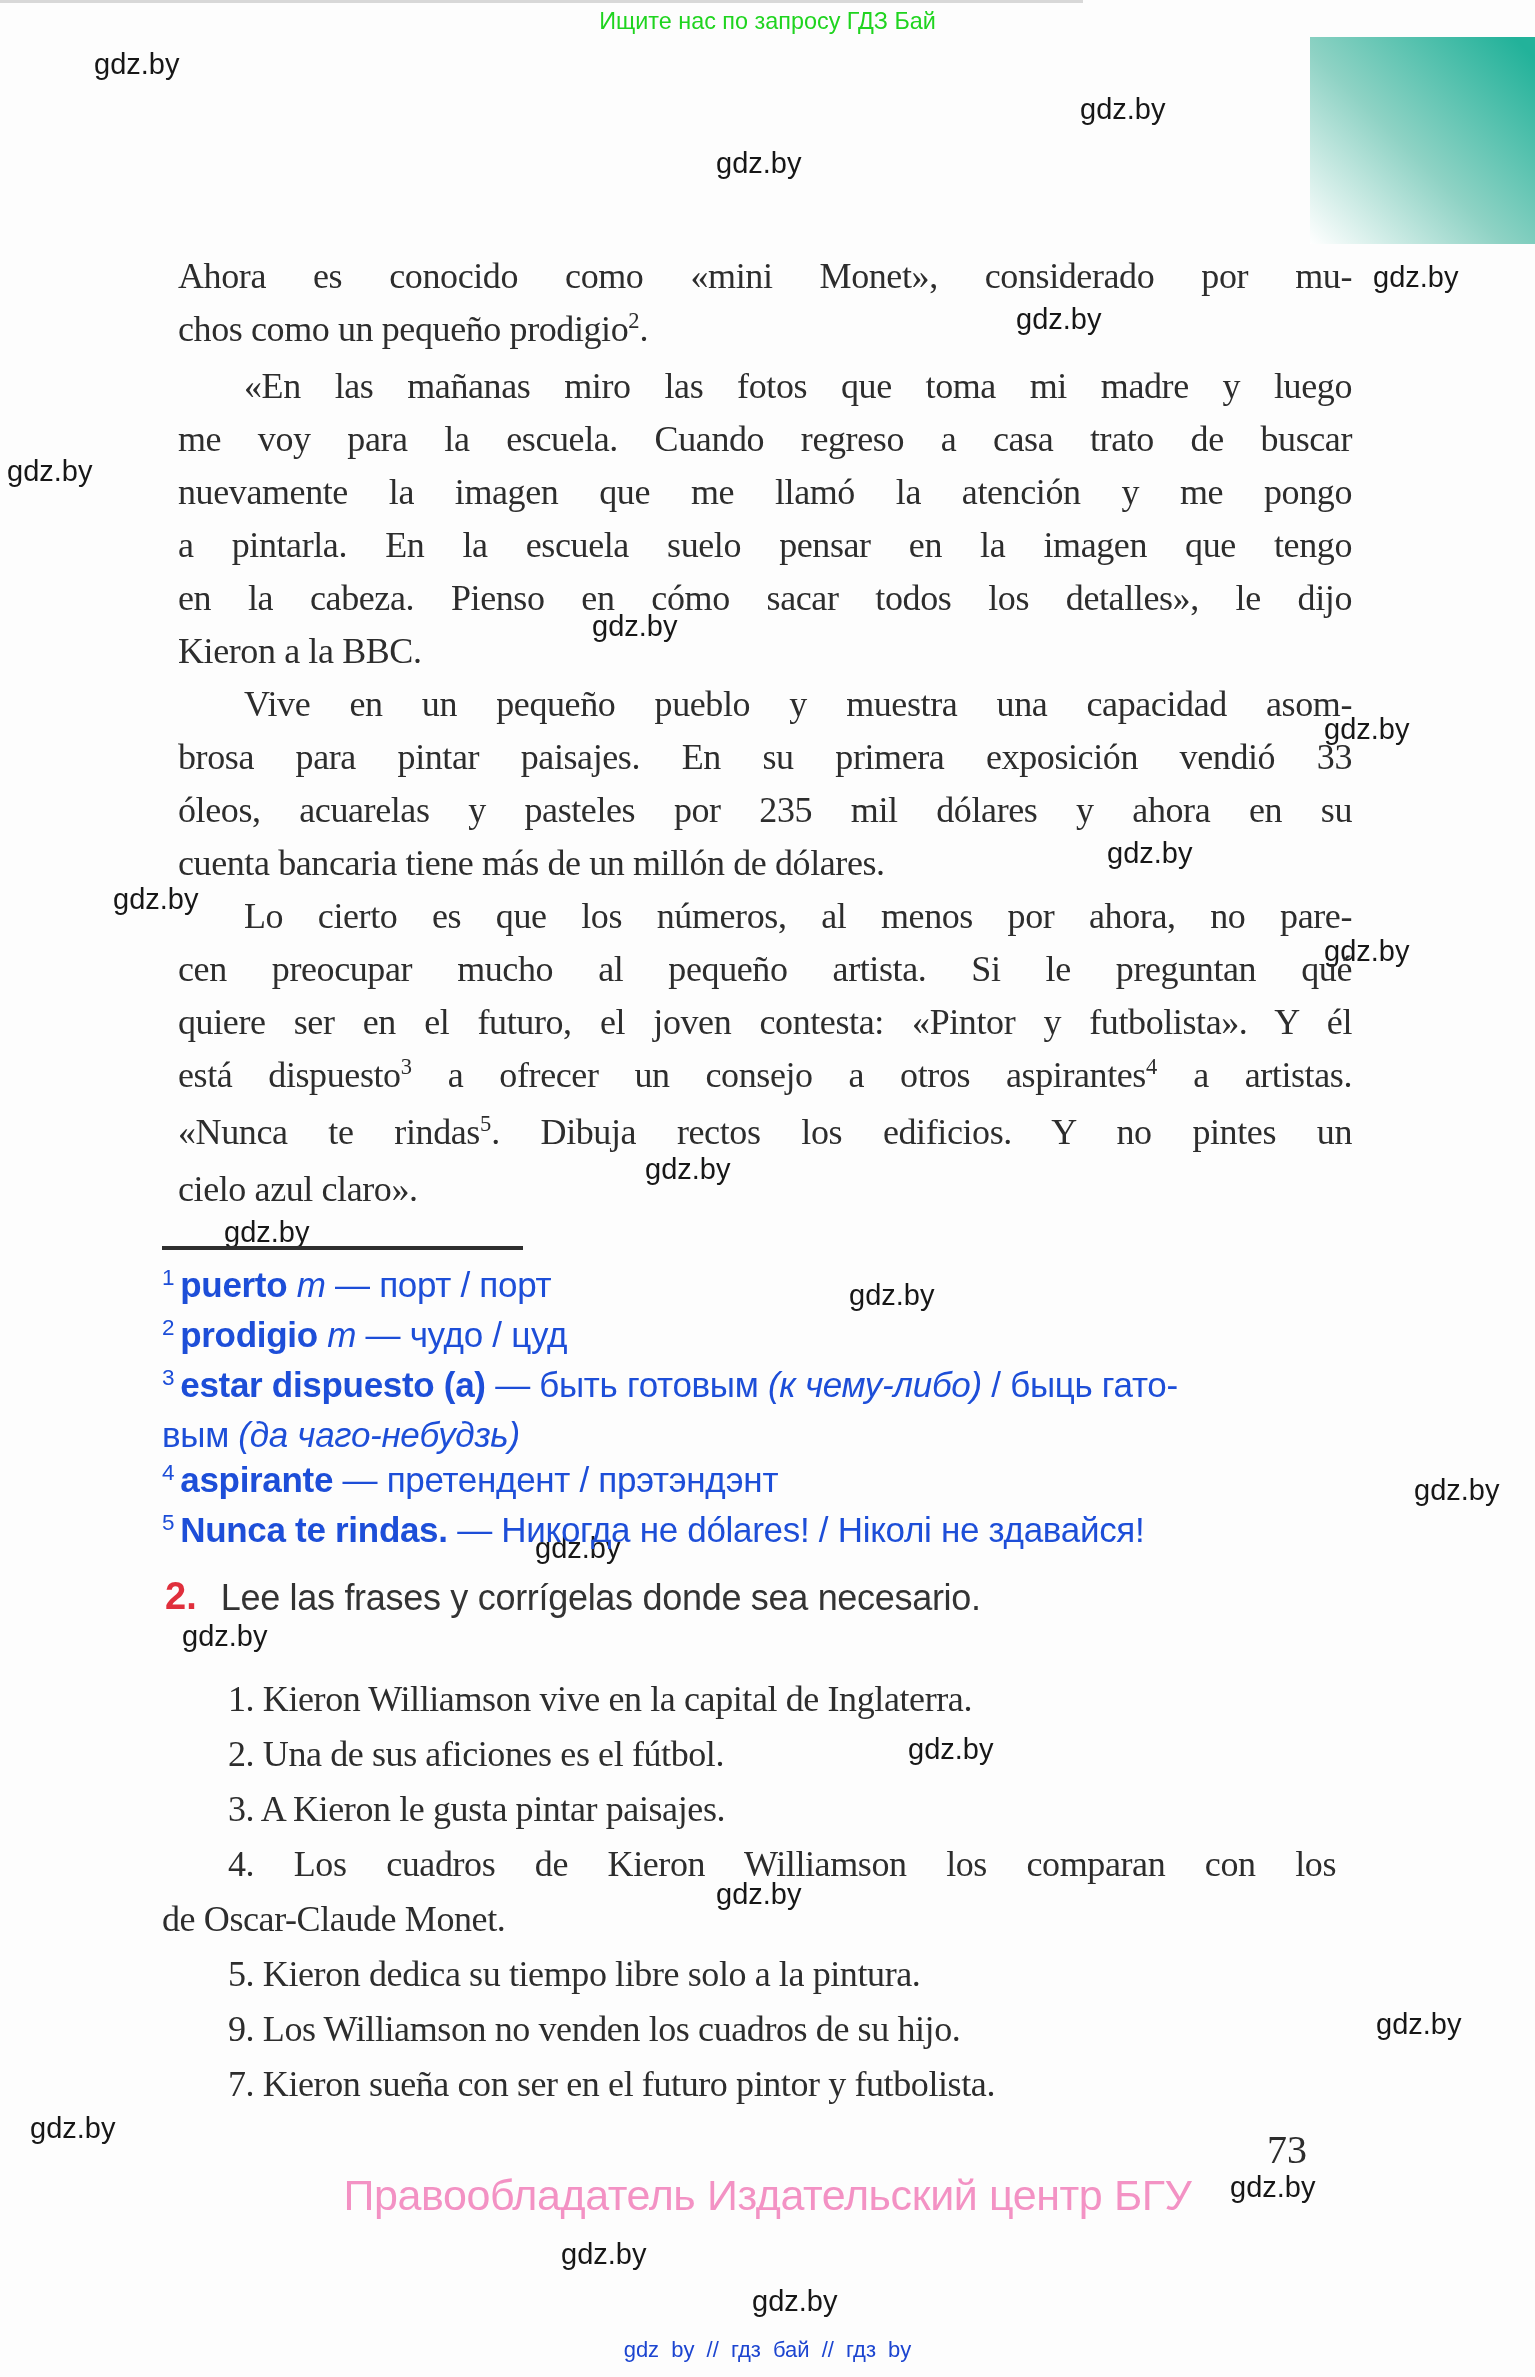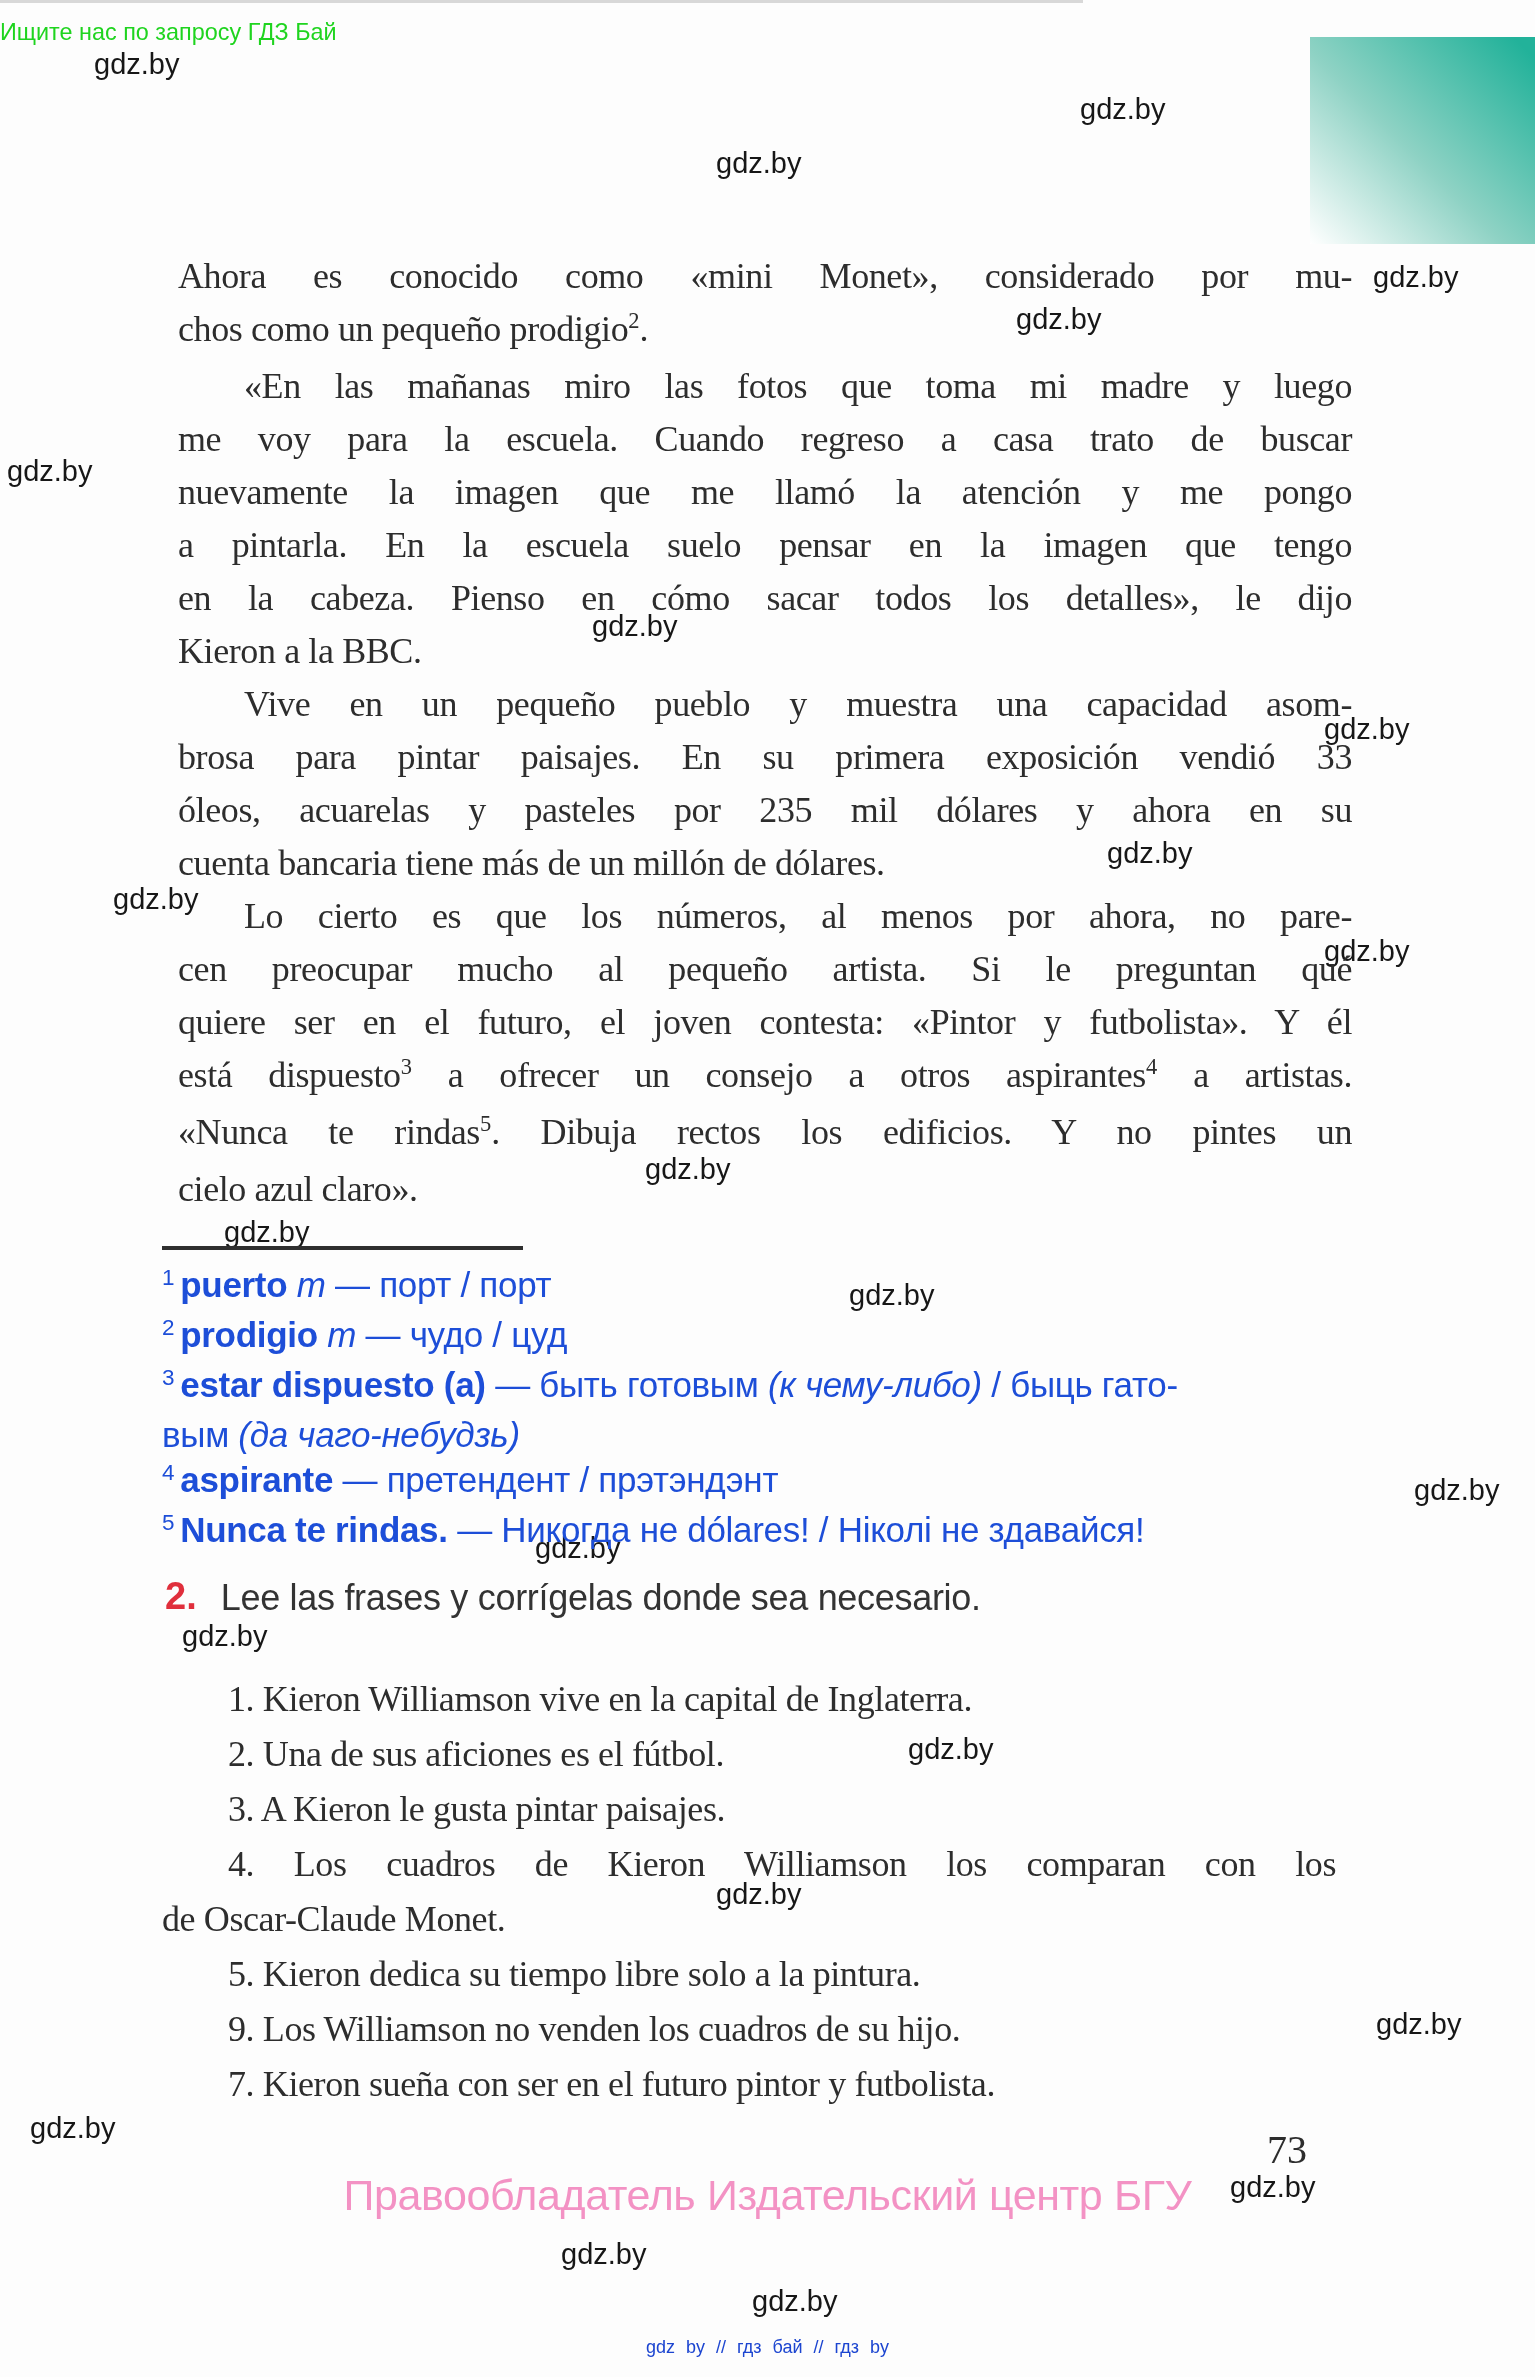--- a/index.html
+++ b/index.html
@@ -3,21 +3,21 @@
 <meta charset="utf-8">
 <style>
   html,body{margin:0;padding:0;background:#888;}
   .page{
     position:relative;width:1535px;height:2377px;margin:0 auto;
     background:#fdfdfd;overflow:hidden;
     font-family:"Liberation Serif",serif;color:#2d2d2d;
   }
   .top-strip{position:absolute;left:0;top:0;width:1083px;height:2.6px;background:#d8d8d8;}
   .banner{
-    position:absolute;left:0;right:0;top:20px;
+    position:absolute;left:0;right:0;top:9px;text-align:center;
     font-family:"Liberation Sans",sans-serif;font-size:23.4px;line-height:1.1;
   }
   .teal-box{position:absolute;}
   .wm{
     position:absolute;font-family:"Liberation Sans",sans-serif;
     font-size:29px;line-height:1;color:#171717;white-space:nowrap;
   }
   
   .serif-block{
     position:absolute;left:162px;width:1174px;
@@ -47,21 +47,21 @@
   .exercise .num{font-size:38px;font-weight:bold;line-height:1;}
   .exercise .txt{font-size:36px;color:#333;margin-left:24px;line-height:1.05;padding-top:1.7px;letter-spacing:-0.3px;}
   
   .page-number{position:absolute;left:1267px;top:2130px;font-size:40px;line-height:1;}
   .publisher{
     position:absolute;left:0;right:0;top:2173px;text-align:center;
     font-family:"Liberation Sans",sans-serif;font-size:43px;line-height:1.05;letter-spacing:-0.4px;
   }
   .footer-links{
     position:absolute;left:0;right:0;top:2338px;text-align:center;
-    font-family:"Liberation Sans",sans-serif;font-size:18px;line-height:1.1;word-spacing:6px;
+    font-family:"Liberation Sans",sans-serif;font-size:22px;line-height:1.1;word-spacing:6px;
   }
 </style>
 </head>
 <body>
 
 <div class="page">
 
   <div class="top-strip"></div>
 
   <div class="banner" style="color: rgb(31, 212, 31);">Ищите нас по запросу ГДЗ Бай</div>

